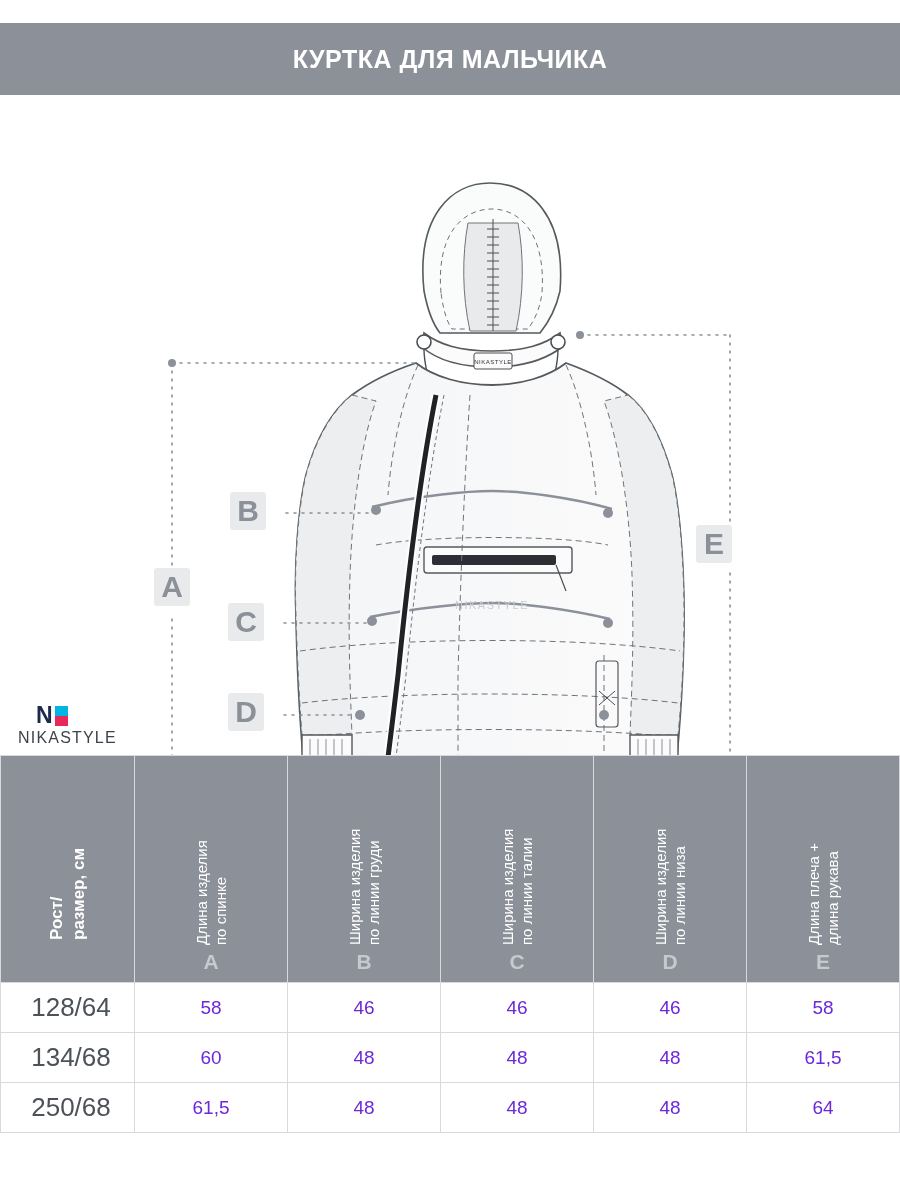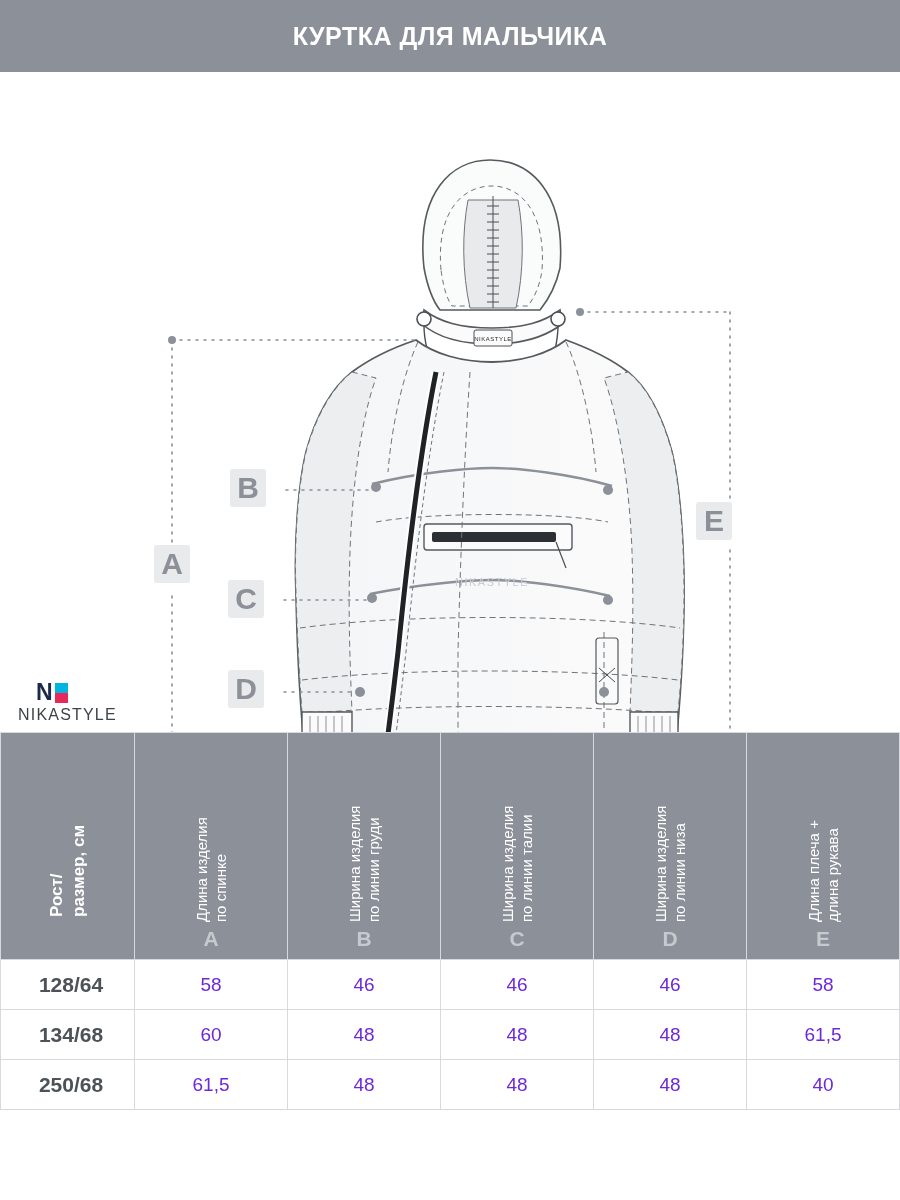--- a/index.html
+++ b/index.html
@@ -12,20 +12,21 @@
     background: #ffffff;
     font-family: "Liberation Sans", sans-serif;
     color: #6f7479;
     overflow: hidden;
   }
 
   .page {
     position: relative;
     width: 900px;
     height: 1005px;
+    margin-top: 23px;
   }
 
   
   .header {
     height: 72px;
     background: #8b9099;
     display: flex;
     align-items: center;
     justify-content: center;
   }
@@ -164,22 +165,22 @@
     height: 126px;
     margin-top: 20px;
   }
   tbody td {
     height: 47px;
     font-size: 19px;
     color: #6d28d9;
     background: #ffffff;
   }
   tbody td.rowhead {
-    font-size: 21px;
-    font-weight: bold;
+    font-size: 26px;
+    font-weight: normal;
     color: #4c5257;
     padding-left: 8px;
   }
 </style>
 </head>
 <body>
 
 <div class="page">
 
   <div class="header">
@@ -407,19 +408,19 @@
           <td>48</td>
           <td>48</td>
           <td>61,5</td>
         </tr>
         <tr>
           <td class="rowhead">250/68</td>
           <td>61,5</td>
           <td>48</td>
           <td>48</td>
           <td>48</td>
-          <td>40</td>
+          <td>64</td>
         </tr>
       </tbody>
     </table>
   </div>
 
 </div>
 
 </body></html>

